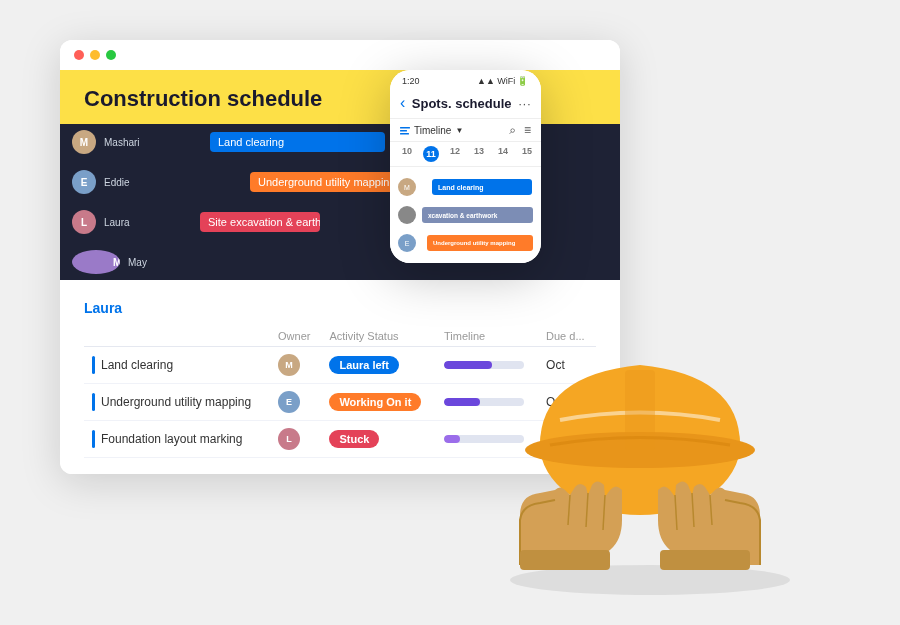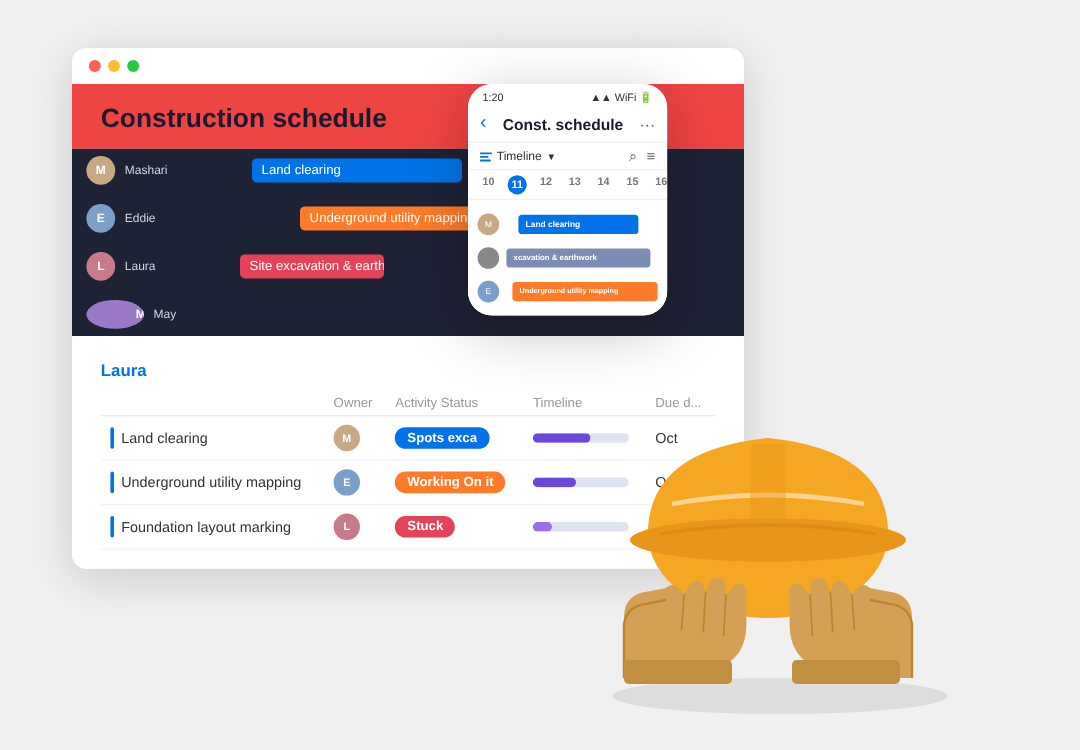--- a/index.html
+++ b/index.html
@@ -31,21 +31,21 @@
       align-items: center;
       gap: 6px;
     }
     .dot { width: 10px; height: 10px; border-radius: 50%; }
     .dot-red { background: #ff5f57; }
     .dot-yellow { background: #febc2e; }
     .dot-green { background: #28c840; }
 
     .desktop-card-header {
       padding: 16px 24px 12px;
-      background: #ef4444;
+      background: #fde047;
     }
     .desktop-card-title {
       font-size: 22px;
       font-weight: 700;
       color: #1a1a2e;
     }
 
     
     .gantt-area {
       background: #1e2235;
@@ -201,21 +201,21 @@
       font-size: 9px;
       color: #fff;
       font-weight: 600;
     }
 
     
     .phone-card {
       position: absolute;
       top: 70px;
       left: 390px;
-      width: 166px;
+      width: 151px;
       background: #fff;
       border-radius: 20px;
       box-shadow: 0 12px 50px rgba(0,0,0,0.25);
       overflow: hidden;
       z-index: 10;
     }
 
     .phone-status-bar {
       background: #fff;
       padding: 6px 12px 4px;
@@ -464,21 +464,21 @@
           <td>
             <div class="activity-item-name">
               <div class="blue-bar"></div>
               <span>Land clearing</span>
             </div>
           </td>
           <td>
             <div class="avatar-sm" style="background:#c8a882;">M</div>
           </td>
           <td>
-            <span class="status-badge badge-blue">Spots exca</span>
+            <span class="status-badge badge-blue">Laura left</span>
           </td>
           <td>
             <div class="progress-container">
               <div class="progress-fill fill-purple" style="width:60%;"></div>
             </div>
           </td>
           <td>Oct</td>
         </tr>
 
         <tr>
@@ -527,21 +527,21 @@
   </div>
 </div>
 
 <div class="phone-card">
   <div class="phone-status-bar">
     <span>1:20</span>
     <span>▲▲ WiFi 🔋</span>
   </div>
   <div class="phone-header">
     <span style="font-size:16px;color:#0073ea;cursor:pointer;">‹</span>
-    <span class="phone-title">Const. schedule</span>
+    <span class="phone-title">Spots. schedule</span>
     <div class="phone-header-icons">
       <span style="color:#555;cursor:pointer;font-size:13px;">···</span>
     </div>
   </div>
   <div class="phone-toolbar">
     <div class="timeline-toggle">
       <svg width="10" height="10" viewBox="0 0 10 10">
         <rect x="0" y="2" width="10" height="1.5" rx="0.5" fill="#0073ea"></rect>
         <rect x="0" y="5" width="7" height="1.5" rx="0.5" fill="#0073ea"></rect>
         <rect x="0" y="8" width="9" height="1.5" rx="0.5" fill="#0073ea"></rect>

